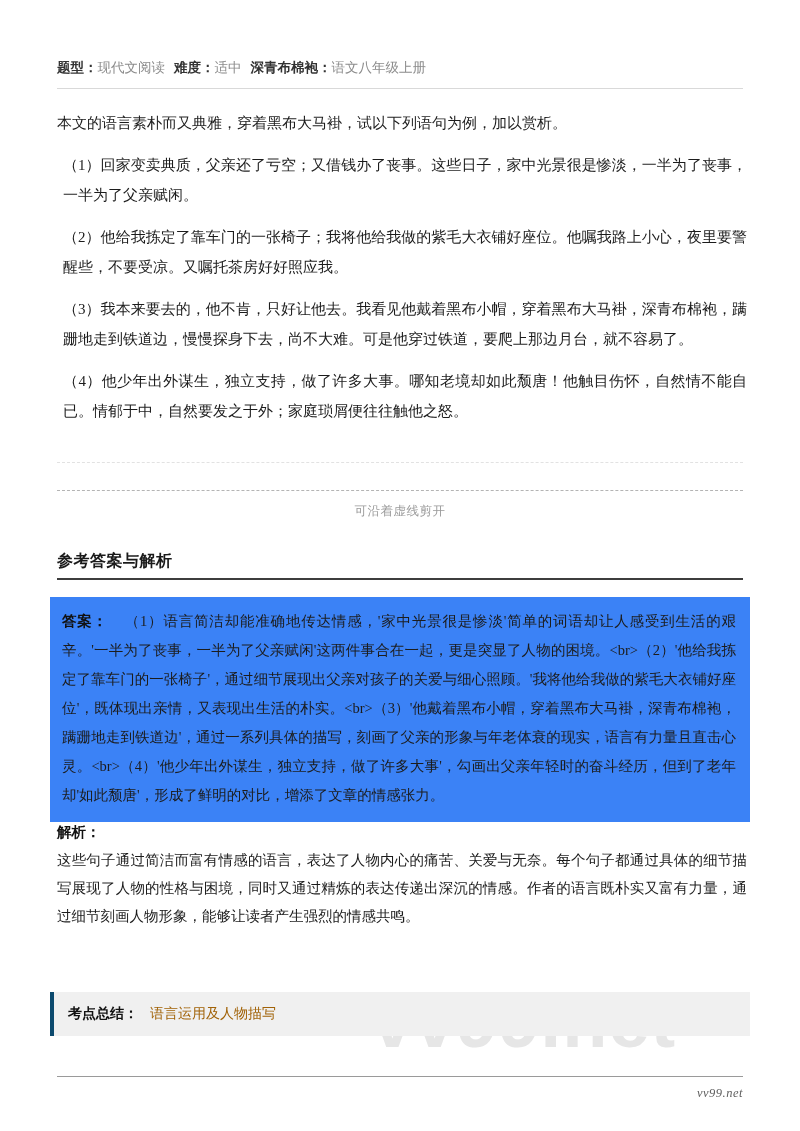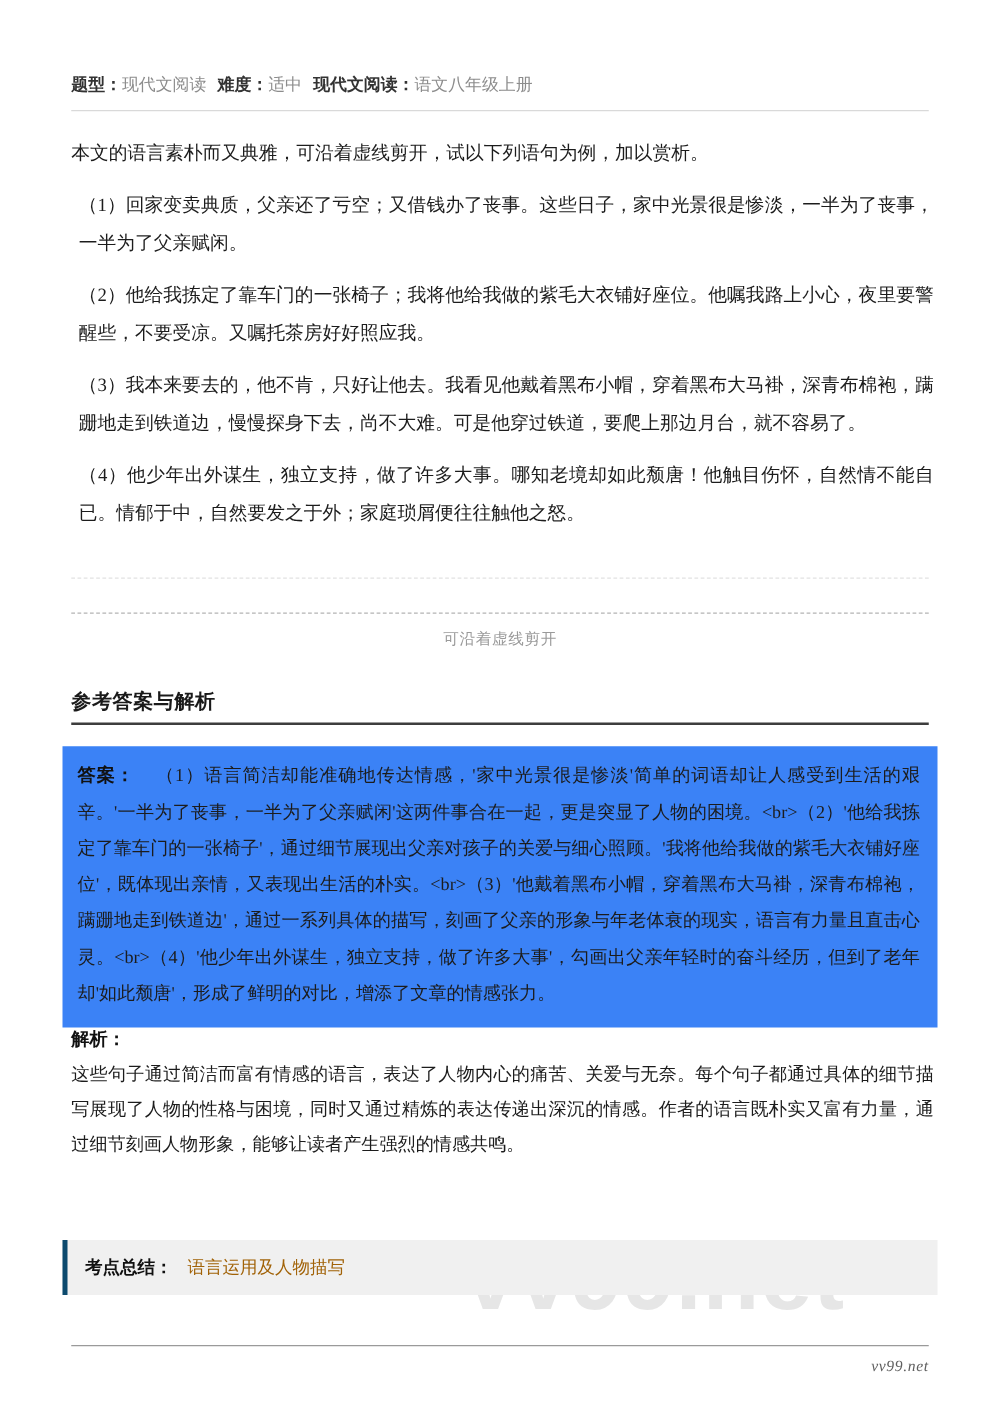--- a/index.html
+++ b/index.html
@@ -226,26 +226,26 @@
   }
 </style>
 </head>
 <body>
 
 <div class="page">
 
   <div class="watermark">vv99.net</div>
 
   <div class="meta">
-    <span class="lbl">题型：</span><span class="val">现代文阅读</span><span class="gap"></span><span class="lbl">难度：</span><span class="val">适中</span><span class="gap"></span><span class="lbl">现代文阅读：</span><span class="val">语文八年级上册</span>
+    <span class="lbl">题型：</span><span class="val">现代文阅读</span><span class="gap"></span><span class="lbl">难度：</span><span class="val">适中</span><span class="gap"></span><span class="lbl">深青布棉袍：</span><span class="val">语文八年级上册</span>
   </div>
   <div class="rule-top"></div>
 
   <div class="question">
-    <p>本文的语言素朴而又典雅，可沿着虚线剪开，试以下列语句为例，加以赏析。</p>
+    <p>本文的语言素朴而又典雅，穿着黑布大马褂，试以下列语句为例，加以赏析。</p>
     <p class="indent">（1）回家变卖典质，父亲还了亏空；又借钱办了丧事。这些日子，家中光景很是惨淡，一半为了丧事，一半为了父亲赋闲。</p>
     <p class="indent">（2）他给我拣定了靠车门的一张椅子；我将他给我做的紫毛大衣铺好座位。他嘱我路上小心，夜里要警醒些，不要受凉。又嘱托茶房好好照应我。</p>
     <p class="indent">（3）我本来要去的，他不肯，只好让他去。我看见他戴着黑布小帽，穿着黑布大马褂，深青布棉袍，蹒跚地走到铁道边，慢慢探身下去，尚不大难。可是他穿过铁道，要爬上那边月台，就不容易了。</p>
     <p class="indent">（4）他少年出外谋生，独立支持，做了许多大事。哪知老境却如此颓唐！他触目伤怀，自然情不能自已。情郁于中，自然要发之于外；家庭琐屑便往往触他之怒。</p>
   </div>
 
   <div class="dash-light"></div>
   <div class="dash-dark"></div>
   <div class="cut-label">可沿着虚线剪开</div>
 

